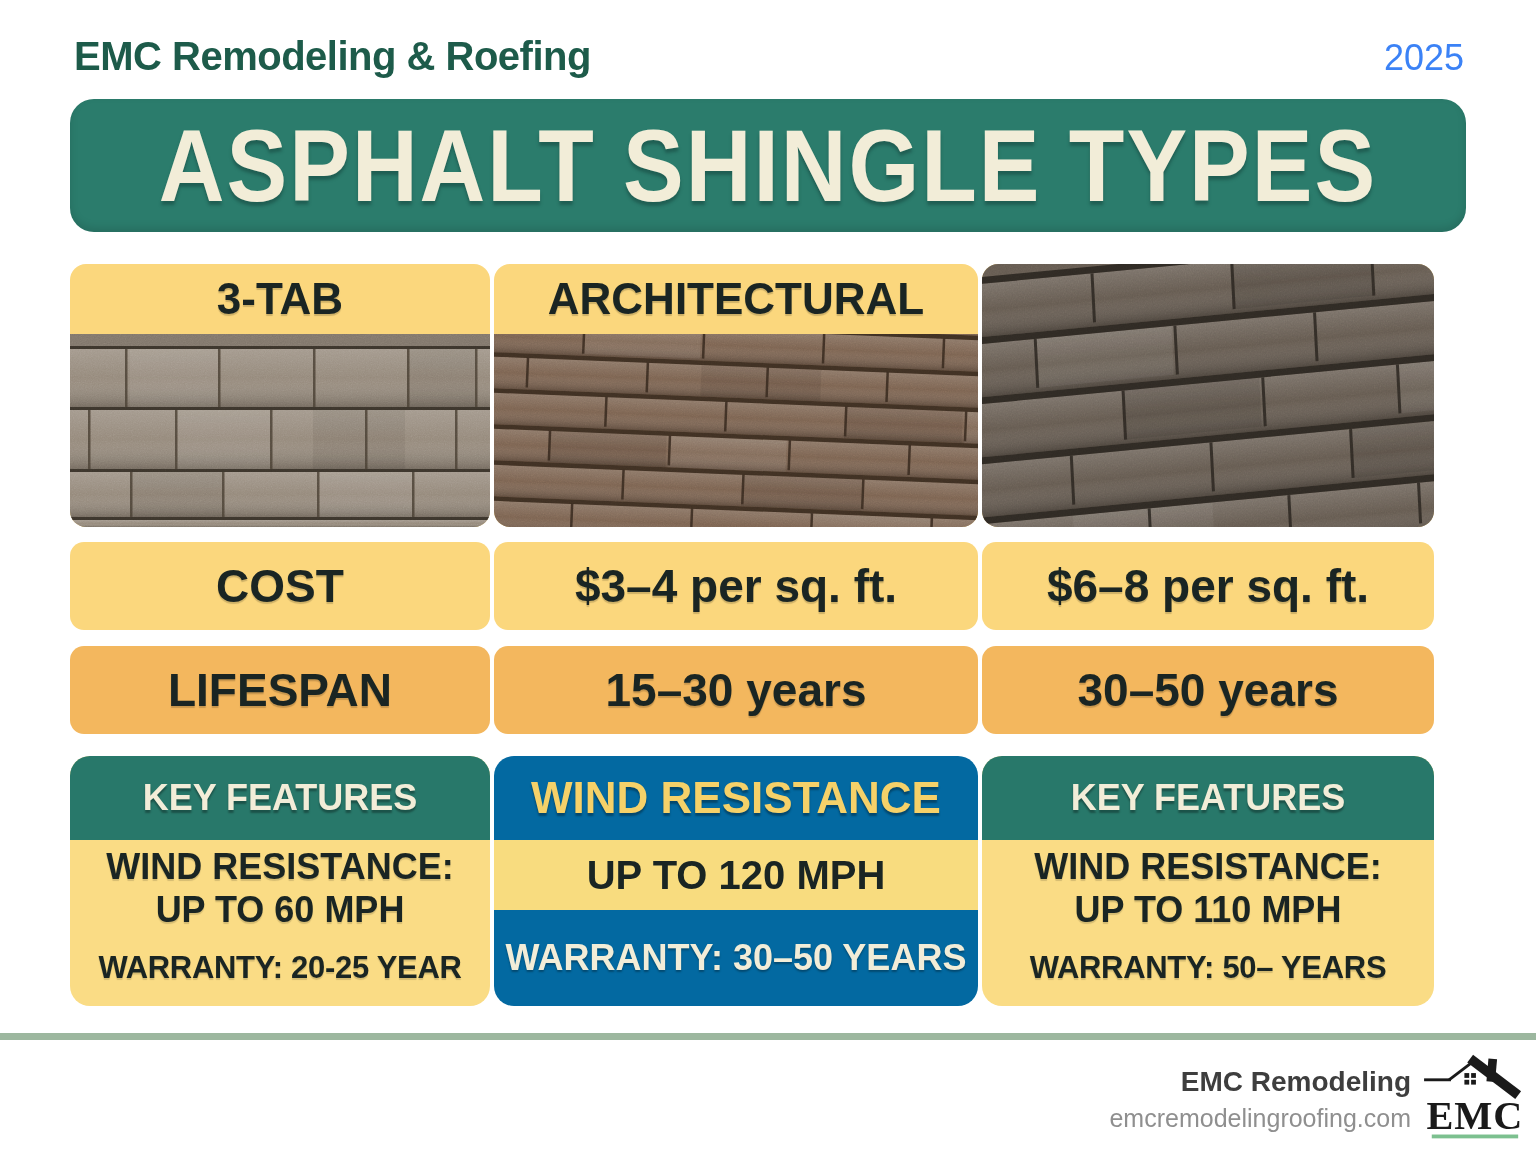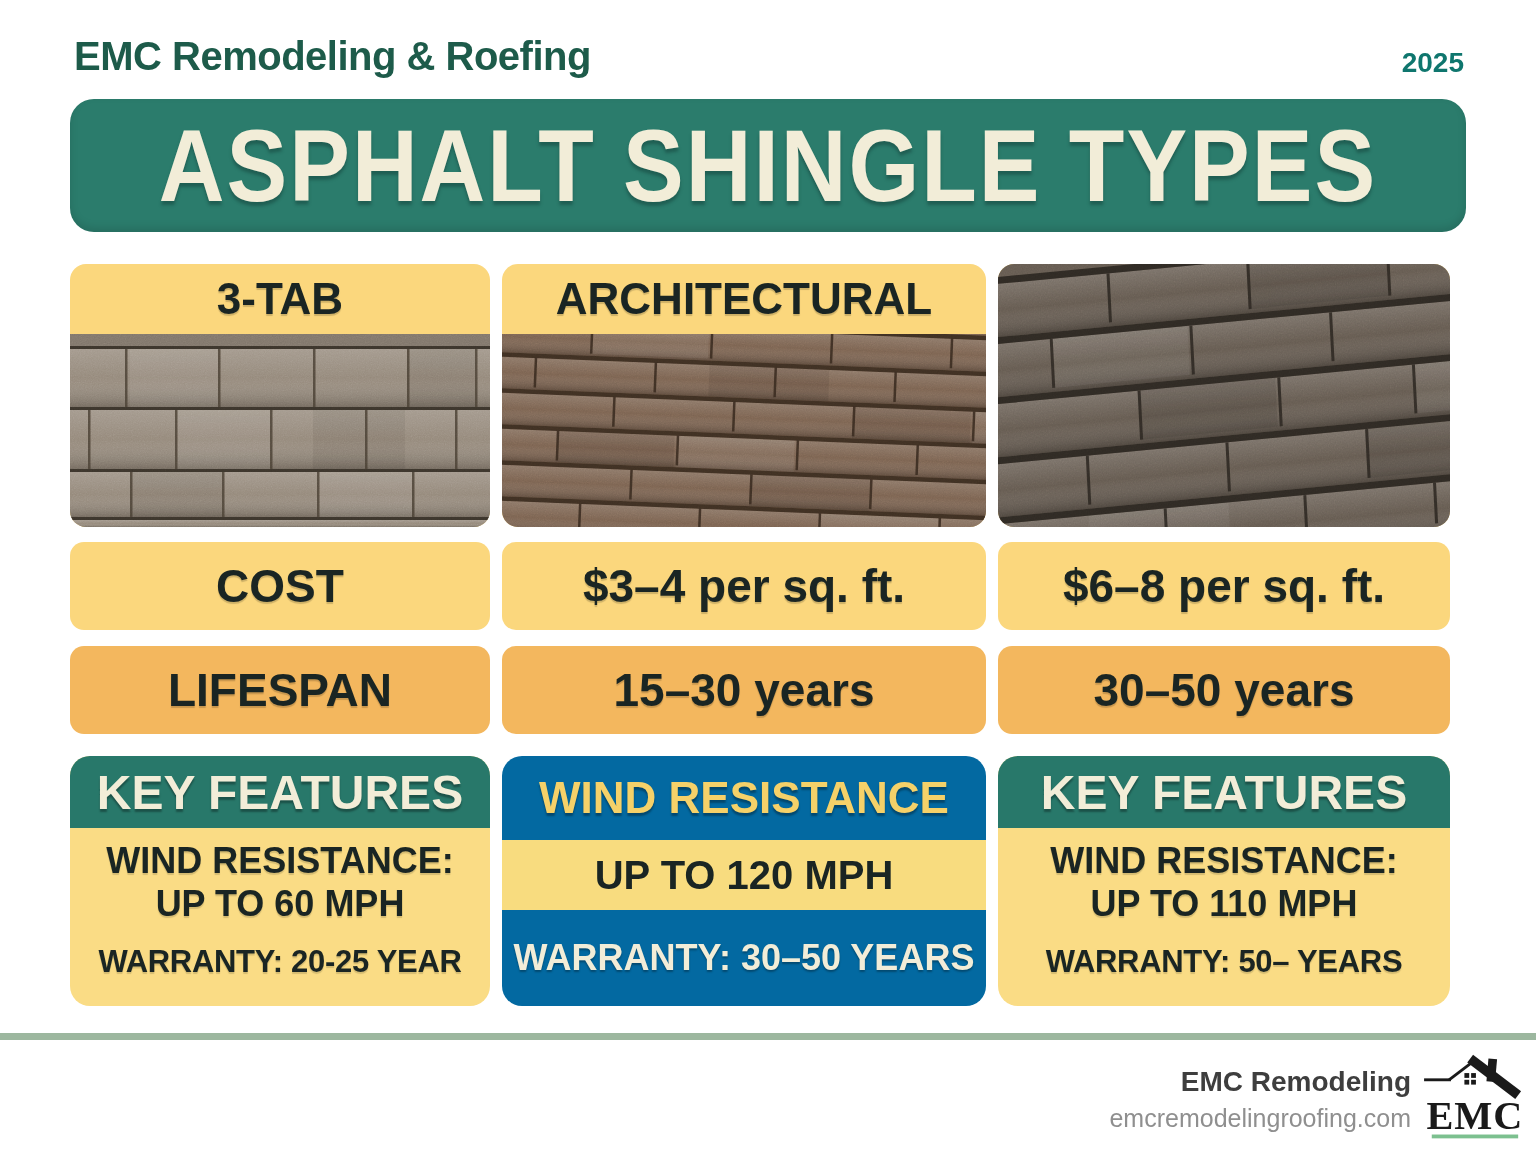--- a/index.html
+++ b/index.html
@@ -3,48 +3,48 @@
 <meta charset="utf-8">
 <style>
   *{margin:0;padding:0;box-sizing:border-box}
   html,body{background:#ffffff}
   .page{position:relative;width:1536px;height:1154px;background:#ffffff;
         font-family:"Liberation Sans",sans-serif;overflow:hidden;margin:0 auto}
 
   
   .topbar{display:flex;justify-content:space-between;align-items:flex-end;padding:34px 72px 0 74px}
   .brand{font-size:40px;font-weight:bold;color:#1d5b4a;letter-spacing:-.5px}
-  .year{font-size:28px;font-weight:bold;color:#0f766e}
+  .year{font-size:36px;font-weight:normal;color:#3b82f6}
 
   
   .banner{margin:20px 70px 0;height:133px;background:#2b7c6c;border-radius:24px;
           display:flex;align-items:center;justify-content:center;box-shadow:inset 0 -4px 8px rgba(0,0,0,.12)}
   .banner-title{font-size:91px;font-weight:bold;color:#f2edd8;letter-spacing:2px;
                 transform:scaleY(1.12);text-shadow:0 4px 3px rgba(15,50,44,.40);white-space:nowrap}
 
   
-  .grid{margin:32px 70px 0;display:grid;grid-template-columns:420px 484px 452px;column-gap:12px}
+  .grid{margin:32px 70px 0;display:grid;grid-template-columns:420px 484px 452px;column-gap:4px}
   .col{display:flex;flex-direction:column}
 
   .type-card{height:263px;border-radius:16px;overflow:hidden;background:#fbd77d;
              display:flex;flex-direction:column}
   .type-head{height:70px;display:flex;align-items:center;justify-content:center;
              font-size:44px;font-weight:bold;color:#1a2523;text-shadow:0 2px 1px rgba(0,0,0,.18)}
   .type-img{flex:1}
   .type-img svg{width:100%;height:100%;display:block}
 
   .pill{height:88px;border-radius:14px;display:flex;align-items:center;justify-content:center;
         font-size:46px;font-weight:bold;color:#1a2523;text-shadow:0 2px 1px rgba(0,0,0,.18);white-space:nowrap}
   .pill.cost{margin-top:15px;background:#fbd77d}
   .pill.life{margin-top:16px;background:#f3b75e}
 
   .feat{margin-top:22px;height:250px;border-radius:20px;overflow:hidden;display:flex;flex-direction:column}
   .feat.style-yellow{background:#fadc85}
-  .feat-head{height:72px;background:#28786a;display:flex;align-items:center;justify-content:center;
-             font-size:48px;font-weight:bold;color:#f2edd8;text-shadow:0 3px 2px rgba(0,0,0,.32)}
+  .feat-head{height:84px;background:#28786a;display:flex;align-items:center;justify-content:center;
+             font-size:36px;font-weight:bold;color:#f2edd8;text-shadow:0 3px 2px rgba(0,0,0,.32)}
   .feat-body{flex:1;display:flex;flex-direction:column;align-items:center;justify-content:center;
              color:#1a2523;padding-bottom:15px}
   .feat-line{font-size:36px;font-weight:bold;line-height:1.2;text-shadow:0 2px 1px rgba(0,0,0,.15);white-space:nowrap}
   .feat-warranty{font-size:31px;font-weight:bold;margin-top:19px;letter-spacing:-.3px;
                  text-shadow:0 2px 1px rgba(0,0,0,.15);white-space:nowrap}
 
   .feat.style-green{background:#0369a1}
   .fg-head{height:84px;display:flex;align-items:center;justify-content:center;
            font-size:44px;font-weight:bold;color:#f5d169;text-shadow:0 3px 2px rgba(0,0,0,.32);white-space:nowrap}
   .fg-band{height:70px;background:#f8dc7f;display:flex;align-items:center;justify-content:center;

